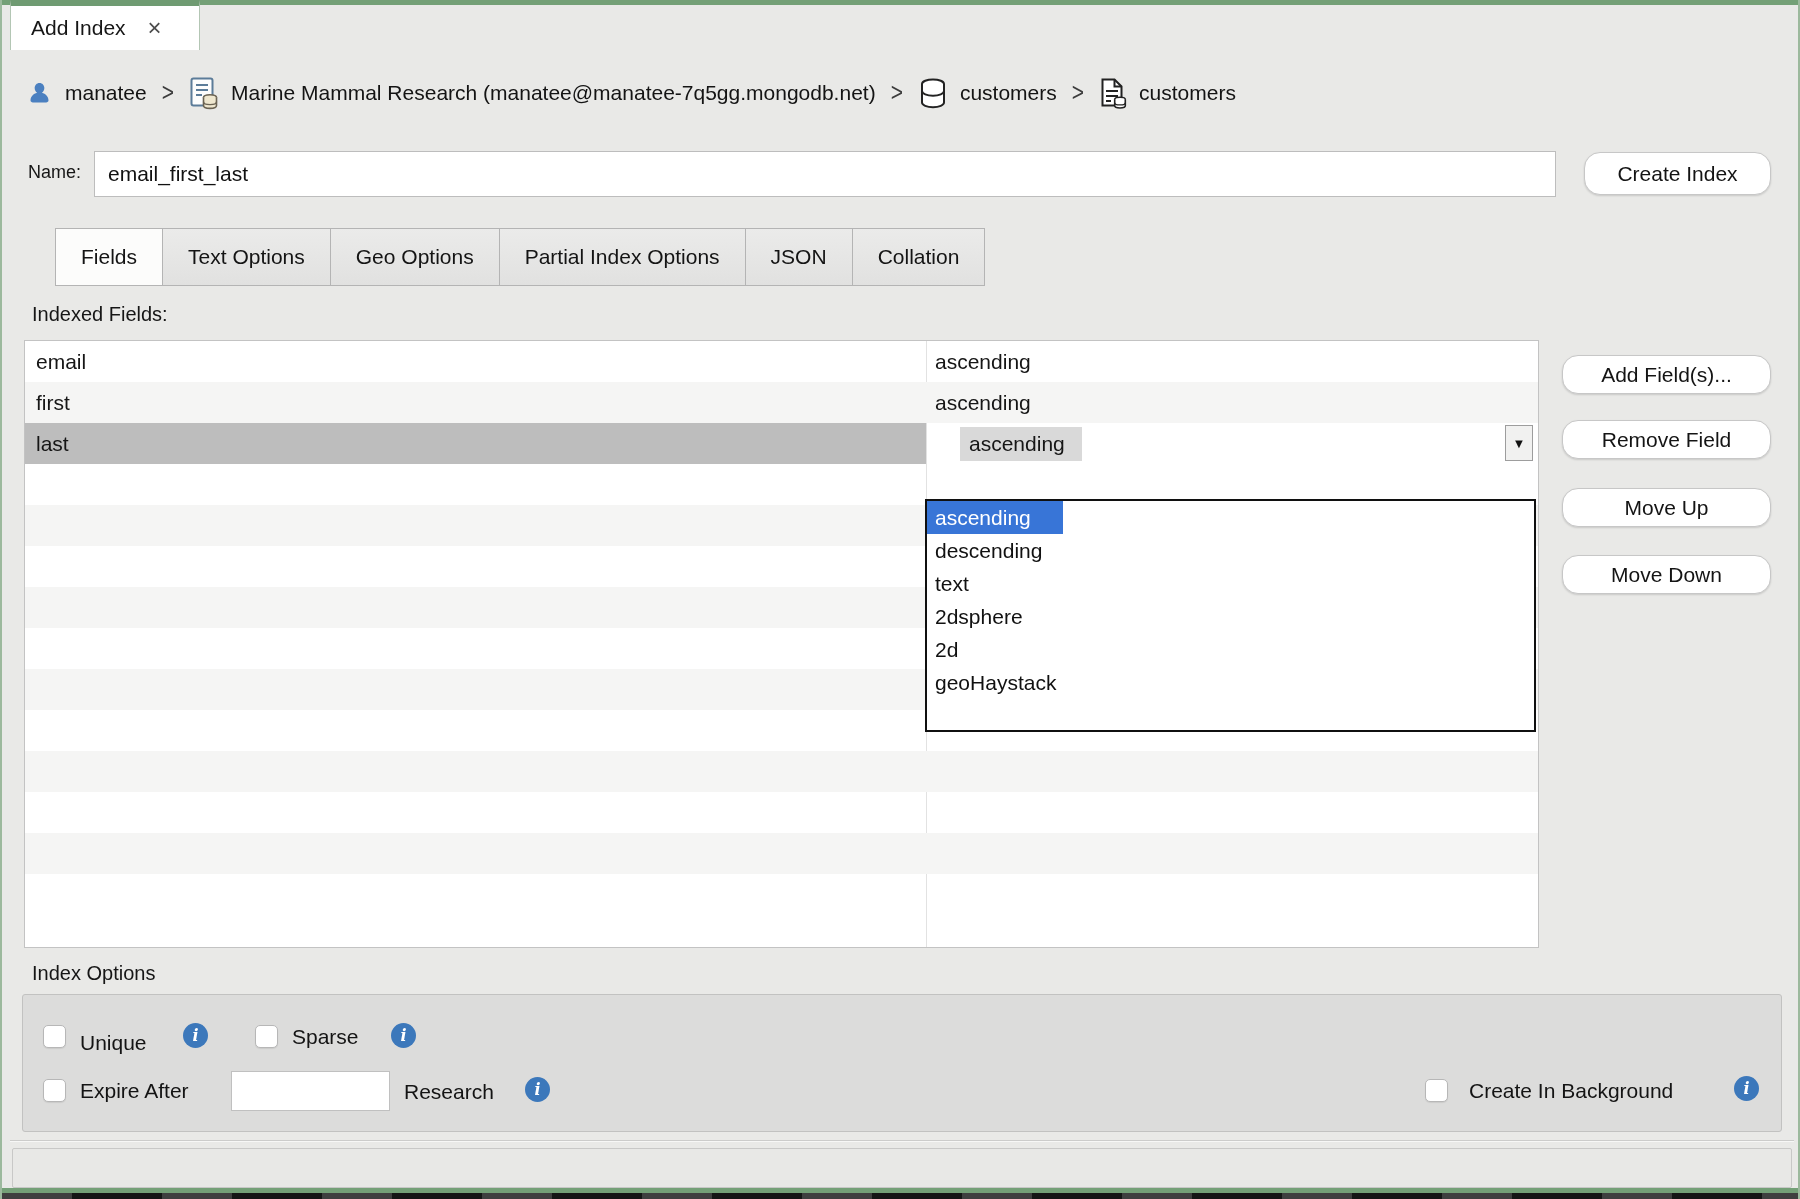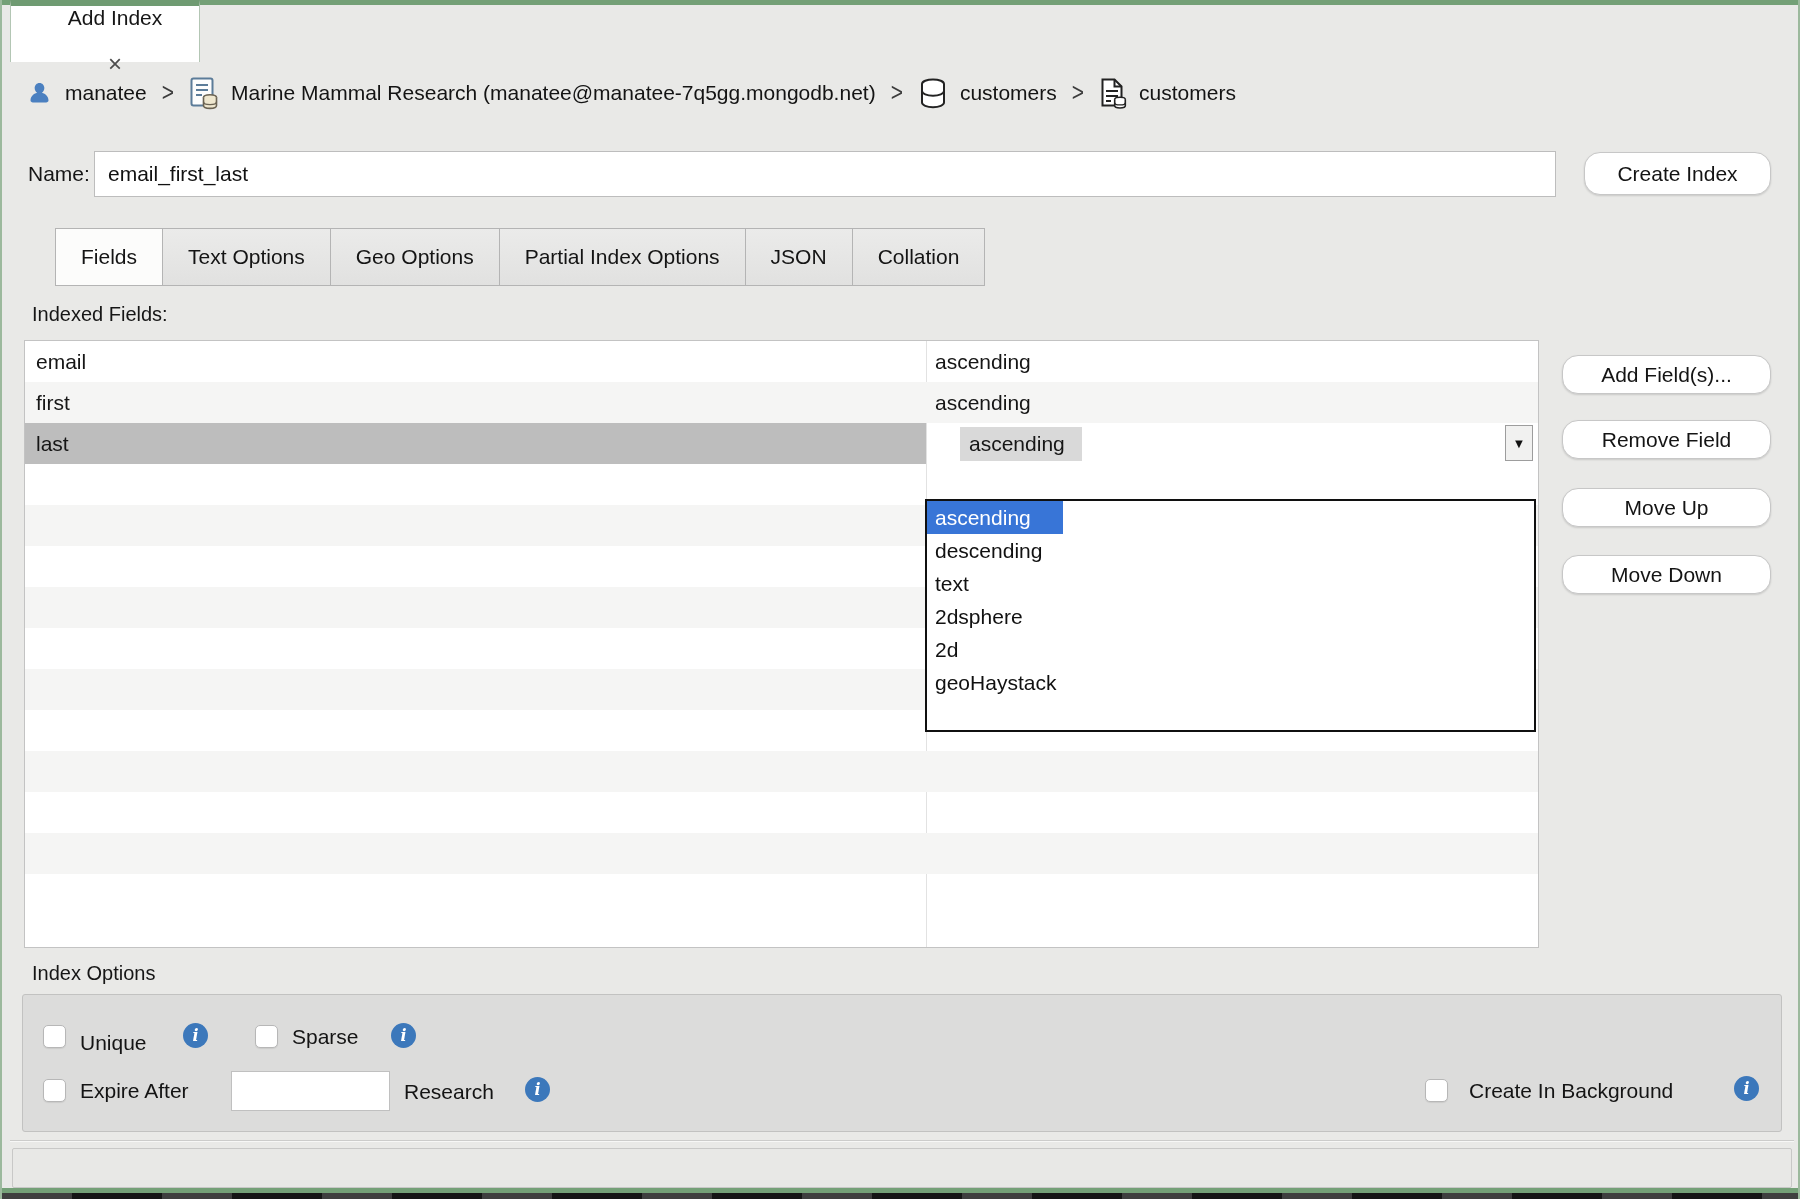--- a/index.html
+++ b/index.html
@@ -7,31 +7,31 @@
   .window{
     position:relative;width:1800px;height:1199px;background:#e9e9e7;overflow:hidden;
     font-family:"Liberation Sans","DejaVu Sans",sans-serif;color:#161616;
     border-left:2px solid #9cb99d;border-right:2px solid #9cb99d;
   }
   .green-top{position:absolute;left:0;top:0;right:0;height:5px;background:#74a077;}
   .green-bottom{position:absolute;left:0;top:1188px;width:100%;height:5px;background:#74a077;}
   .dark-strip{position:absolute;left:0;top:1193px;width:100%;height:6px;
     background:repeating-linear-gradient(90deg,#3f3f3f 0 70px,#151515 70px 160px);}
   
-  .doc-tab{position:absolute;left:8px;top:0;width:190px;height:62px;background:#fff;
+  .doc-tab{position:absolute;left:8px;top:0;width:190px;height:50px;background:#fff;
     border-top:6px solid #6f9b72;border-left:1px solid #b3c6b4;border-right:1px solid #b3c6b4;
-    display:flex;align-items:center;padding-left:20px;gap:22px;font-size:21px;flex-direction:column;}
+    display:flex;align-items:center;padding-left:20px;gap:22px;font-size:21px;}
   .tab-close{color:#4d4d4d;font-size:24px;line-height:1;cursor:default;}
   
   .breadcrumb{position:absolute;left:24px;top:68px;height:50px;display:flex;align-items:center;
     gap:12px;font-size:21px;color:#141414;white-space:nowrap;}
   .crumb-sep{font-size:21px;color:#3c3c3c;transform:scaleY(1.2);margin:0 3px;}
   .breadcrumb svg{flex:0 0 auto;display:block;}
   
-  .name-label{position:absolute;left:26px;top:162px;font-size:21px;}
+  .name-label{position:absolute;left:26px;top:162px;font-size:18px;}
   .name-input{position:absolute;left:92px;top:151px;width:1462px;height:46px;border:1px solid #bdbdbd;
     background:#fff;font-size:21px;padding:12px 13px;font-family:inherit;color:#111;outline:none;}
   .btn{background:#fff;border:1px solid #c7c7c7;border-radius:16px;font-size:21px;color:#141414;
     display:flex;align-items:center;justify-content:center;box-shadow:0 1px 2px rgba(0,0,0,.14);
     font-family:inherit;cursor:default;}
   .create-btn{position:absolute;left:1582px;top:152px;width:187px;height:43px;}
   
   .tabstrip{position:absolute;left:20px;top:228px;height:58px;display:flex;padding-left:33px;}
   .tab{height:58px;display:flex;align-items:center;padding:0 25px;font-size:21px;
     background:linear-gradient(#ebebea,#e1e1e0);border:1px solid #b4b4b4;border-left:none;color:#141414;}

